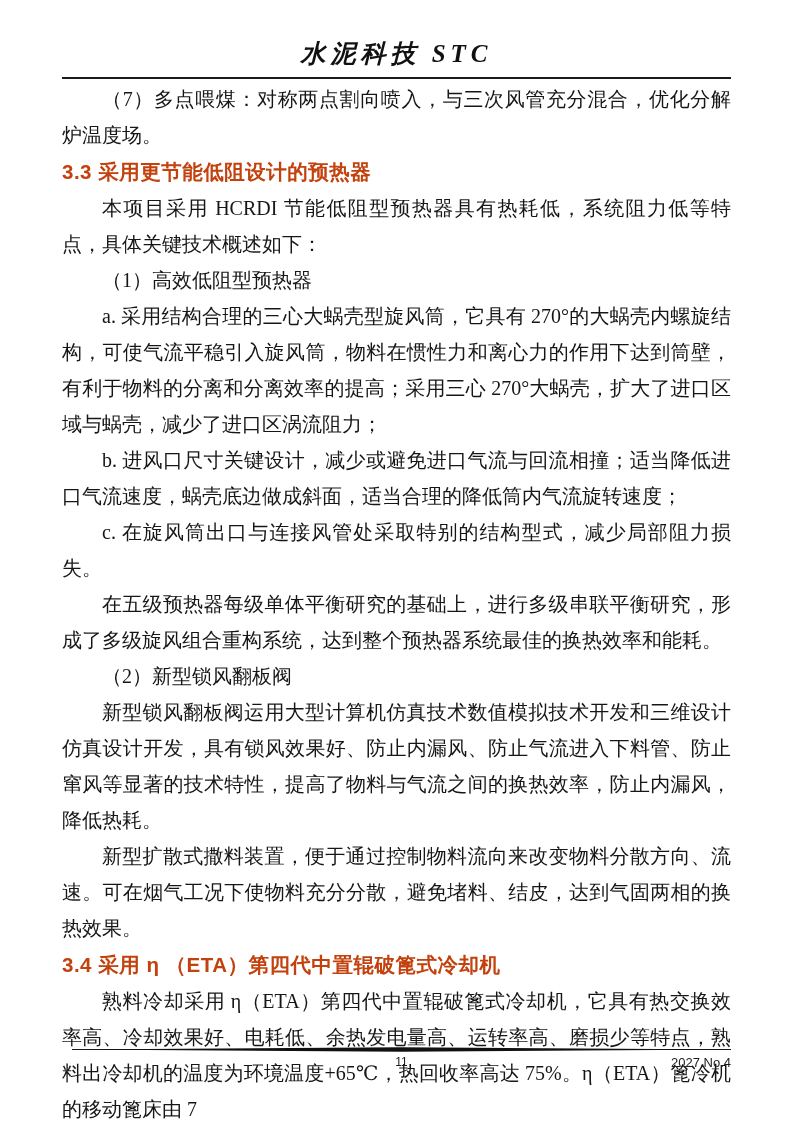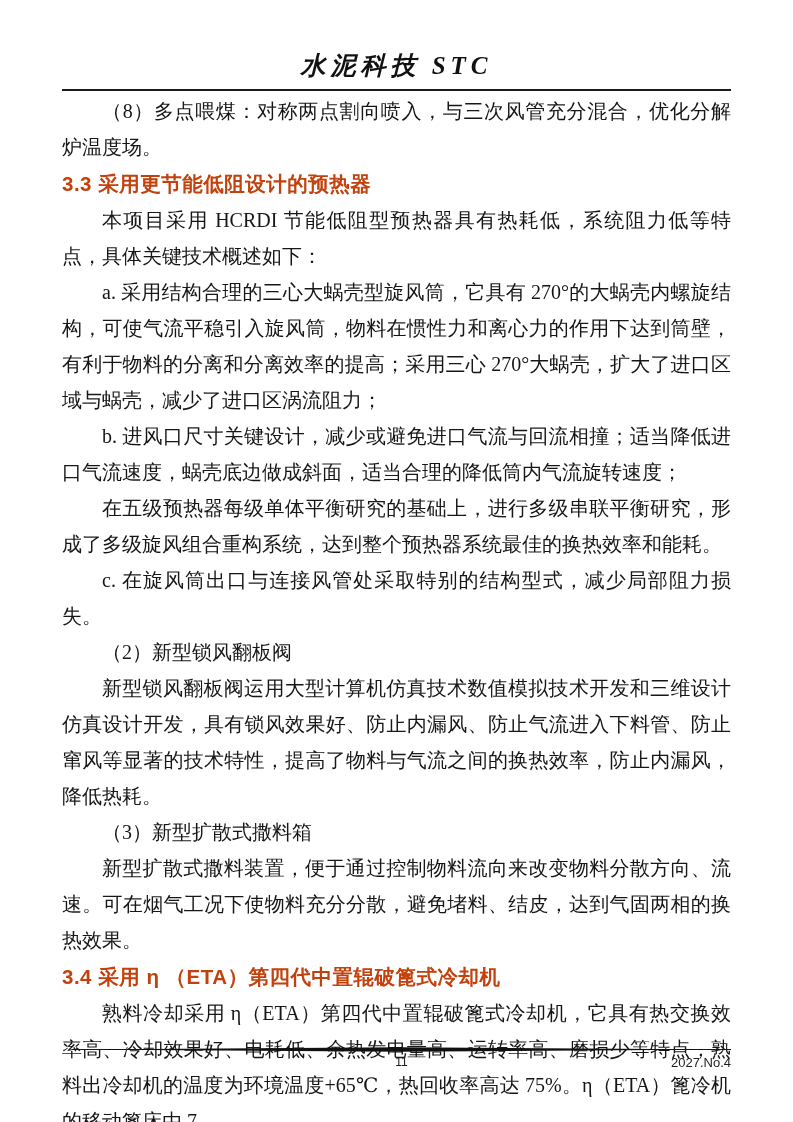--- a/index.html
+++ b/index.html
@@ -13,21 +13,21 @@
     width: 793px; height: 1122px;
     background: #ffffff;
     color: #141414;
     overflow: hidden;
   }
   .page-inner {
     padding: 0 62px;
   }
   
   .header {
-    padding-top: 50px;
+    padding-top: 38px;
   }
   .journal-title {
     text-align: center;
     font-size: 25px;
     line-height: 31px;
     font-weight: 600;
     font-style: italic;
     letter-spacing: 5px;
     color: #111;
   }
@@ -88,30 +88,30 @@
 
 <div class="page">
   <div class="page-inner">
 
     <div class="header">
       <div class="journal-title">水泥科技 STC</div>
       <div class="header-rule"></div>
     </div>
 
     <div class="content" id="content">
-        <div class="para">（8）多点喂煤：对称两点割向喷入，与三次风管充分混合，优化分解炉温度场。</div>
+        <div class="para">（7）多点喂煤：对称两点割向喷入，与三次风管充分混合，优化分解炉温度场。</div>
         <div class="heading">3.3 采用更节能低阻设计的预热器</div>
         <div class="para">本项目采用 HCRDI 节能低阻型预热器具有热耗低，系统阻力低等特点，具体关键技术概述如下：</div>
+        <div class="para">（1）高效低阻型预热器</div>
         <div class="para">a. 采用结构合理的三心大蜗壳型旋风筒，它具有 270°的大蜗壳内螺旋结构，可使气流平稳引入旋风筒，物料在惯性力和离心力的作用下达到筒壁，有利于物料的分离和分离效率的提高；采用三心 270°大蜗壳，扩大了进口区域与蜗壳，减少了进口区涡流阻力；</div>
         <div class="para">b. 进风口尺寸关键设计，减少或避免进口气流与回流相撞；适当降低进口气流速度，蜗壳底边做成斜面，适当合理的降低筒内气流旋转速度；</div>
+        <div class="para">c. 在旋风筒出口与连接风管处采取特别的结构型式，减少局部阻力损失。</div>
         <div class="para">在五级预热器每级单体平衡研究的基础上，进行多级串联平衡研究，形成了多级旋风组合重构系统，达到整个预热器系统最佳的换热效率和能耗。</div>
-        <div class="para">c. 在旋风筒出口与连接风管处采取特别的结构型式，减少局部阻力损失。</div>
         <div class="para">（2）新型锁风翻板阀</div>
         <div class="para">新型锁风翻板阀运用大型计算机仿真技术数值模拟技术开发和三维设计仿真设计开发，具有锁风效果好、防止内漏风、防止气流进入下料管、防止窜风等显著的技术特性，提高了物料与气流之间的换热效率，防止内漏风，降低热耗。</div>
-        <div class="para">（3）新型扩散式撒料箱</div>
         <div class="para">新型扩散式撒料装置，便于通过控制物料流向来改变物料分散方向、流速。可在烟气工况下使物料充分分散，避免堵料、结皮，达到气固两相的换热效果。</div>
         <div class="heading">3.4 采用 η （ETA）第四代中置辊破篦式冷却机</div>
         <div class="para">熟料冷却采用 η（ETA）第四代中置辊破篦式冷却机，它具有热交换效率高、冷却效果好、电耗低、余热发电量高、运转率高、磨损少等特点，熟料出冷却机的温度为环境温度+65℃，热回收率高达 75%。η（ETA）篦冷机的移动篦床由 7</div>
       </div>
 
   </div>
 
   <div class="footer">
     <svg class="footer-rule-svg" viewBox="0 0 669 5" preserveAspectRatio="none" aria-hidden="true">
       <rect x="0" y="2" width="669" height="1" fill="#1a1a1a"></rect>

